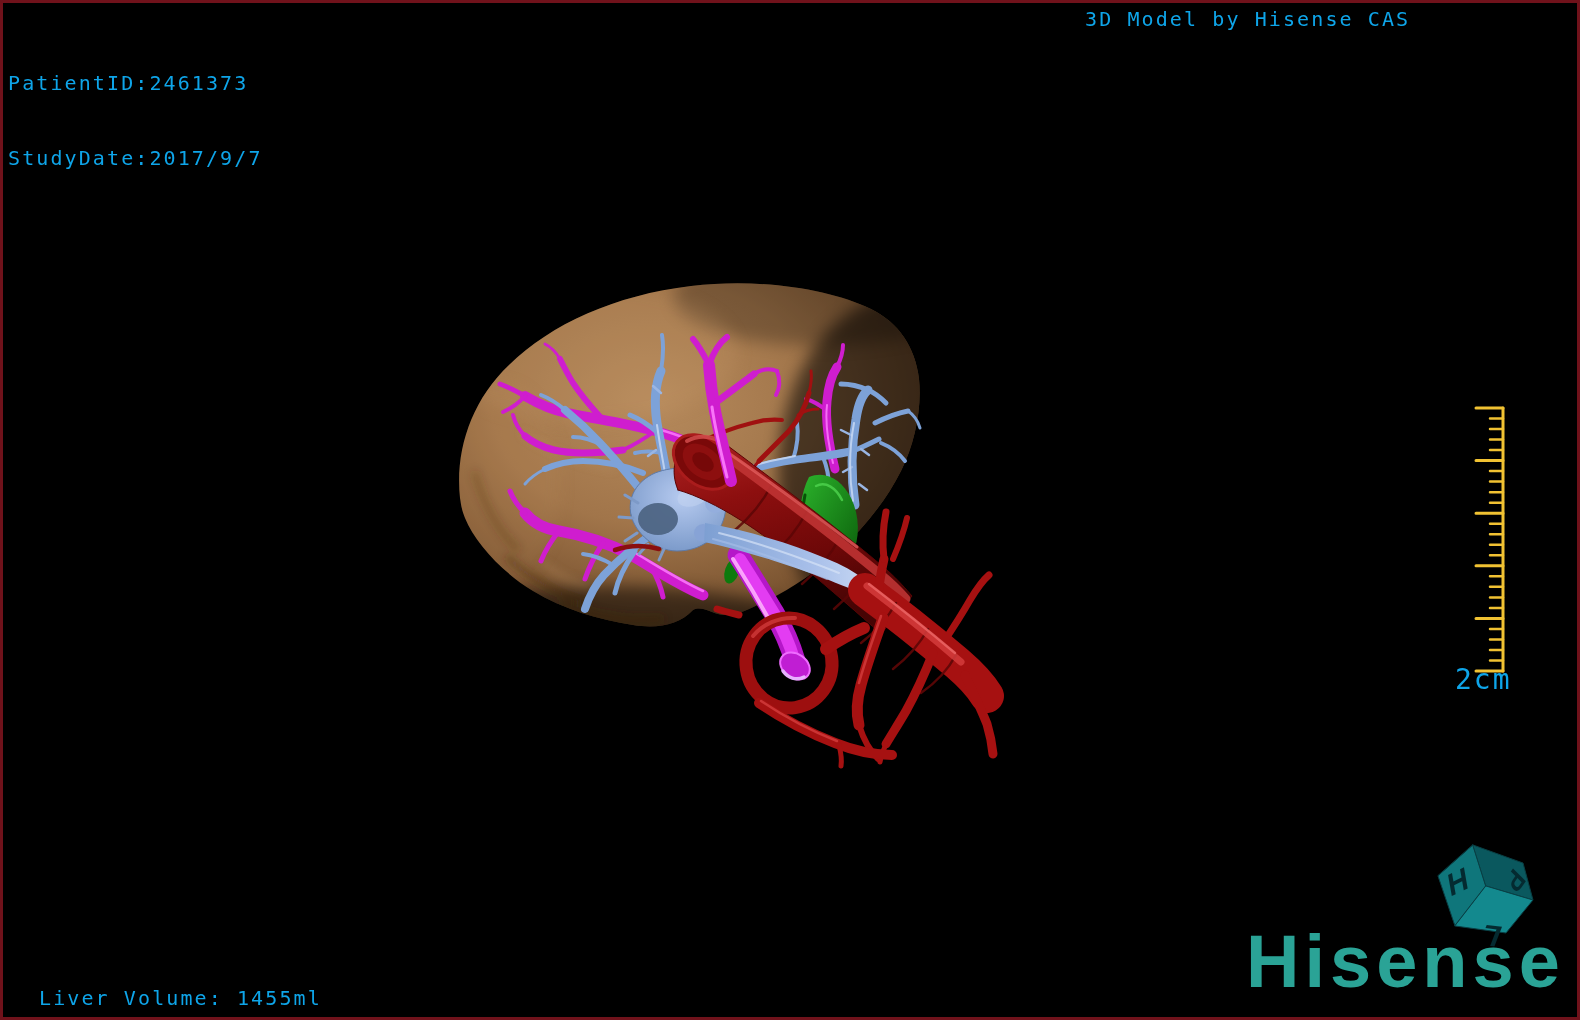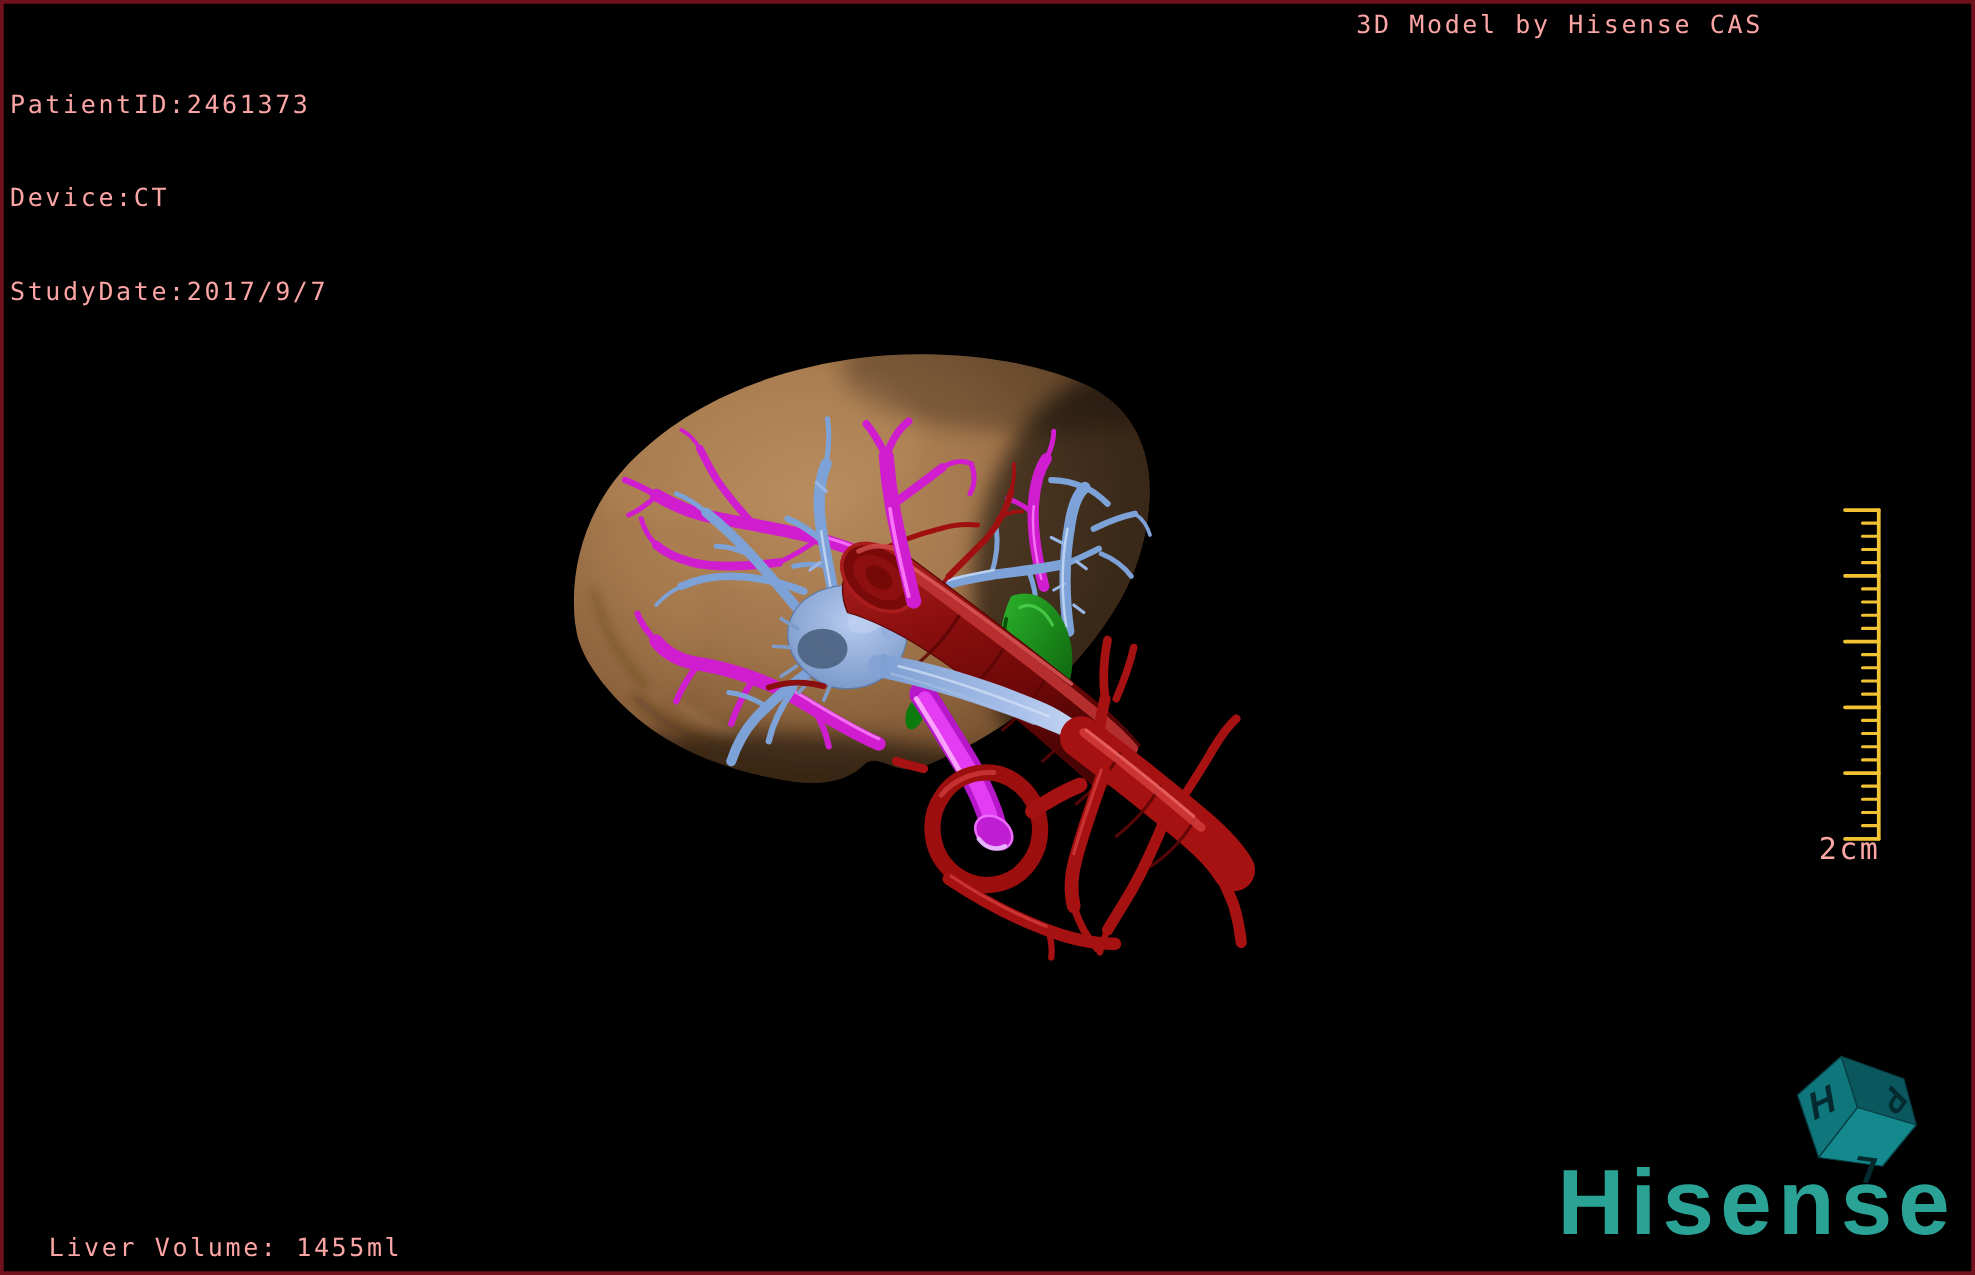--- a/index.html
+++ b/index.html
@@ -2,27 +2,27 @@
 <html><head>
 <meta charset="utf-8">
 <style>
   html,body{margin:0;padding:0;background:#000;}
   #frame{
     position:relative;width:1580px;height:1020px;background:#000;
     box-sizing:border-box;border:3px solid #70121b;overflow:hidden;
     font-family:"DejaVu Sans Mono",monospace;
   }
   .ann{
-    position:absolute;color:#fca5a5;font-size:20px;line-height:25px;
+    position:absolute;color:#0ea5e9;font-size:20px;line-height:25px;
     letter-spacing:2.1px;white-space:pre;
   }
   #patient-info{left:5px;top:18px;}
   #model-title{left:1082px;top:4px;}
   #liver-volume{left:4px;top:983px;margin-left:32px;}
-  #scale-label{left:1452px;top:664px;font-size:24px;letter-spacing:2px;}
+  #scale-label{left:1452px;top:664px;font-size:28px;letter-spacing:2px;}
   #hisense-logo{
     position:absolute;left:1243px;top:922px;color:#2aa396;
     font-family:"Liberation Sans",sans-serif;font-weight:bold;
     font-size:74px;letter-spacing:5px;line-height:74px;
   }
   #viewport,#scale-bar-svg,#cube-svg{position:absolute;}
   #viewport{left:0;top:0;}
   #scale-bar-svg{left:1430px;top:400px;}
   #cube-svg{left:1425px;top:832px;}
   svg *{stroke-linecap:round;stroke-linejoin:round;}
@@ -248,21 +248,20 @@
       <path stroke="#ee6868" stroke-width="2.5" opacity="0.8" d="M866,581 C896,604 926,628 952,650"></path>
       <g stroke="#d84040" stroke-width="2.5" opacity="0.75">
         <path d="M878,613 C870,636 862,658 856,680"></path>
         <path d="M758,698 C782,714 808,728 834,738"></path>
       </g>
     </g>
   </svg>
 
   <div id="patient-info" class="ann">
     <div>PatientID:2461373</div>
-    <div>Device:CT</div>
     <div>StudyDate:2017/9/7</div>
   </div>
 
   <div id="model-title" class="ann">3D Model by Hisense CAS</div>
 
   <div id="liver-volume" class="ann">Liver Volume: 1455ml</div>
 
   <svg id="scale-bar-svg" width="80" height="280" viewBox="0 0 80 280">
     <g fill="none">
       <path stroke-width="3" d="M70 5V268" stroke="#f1c232"></path>

